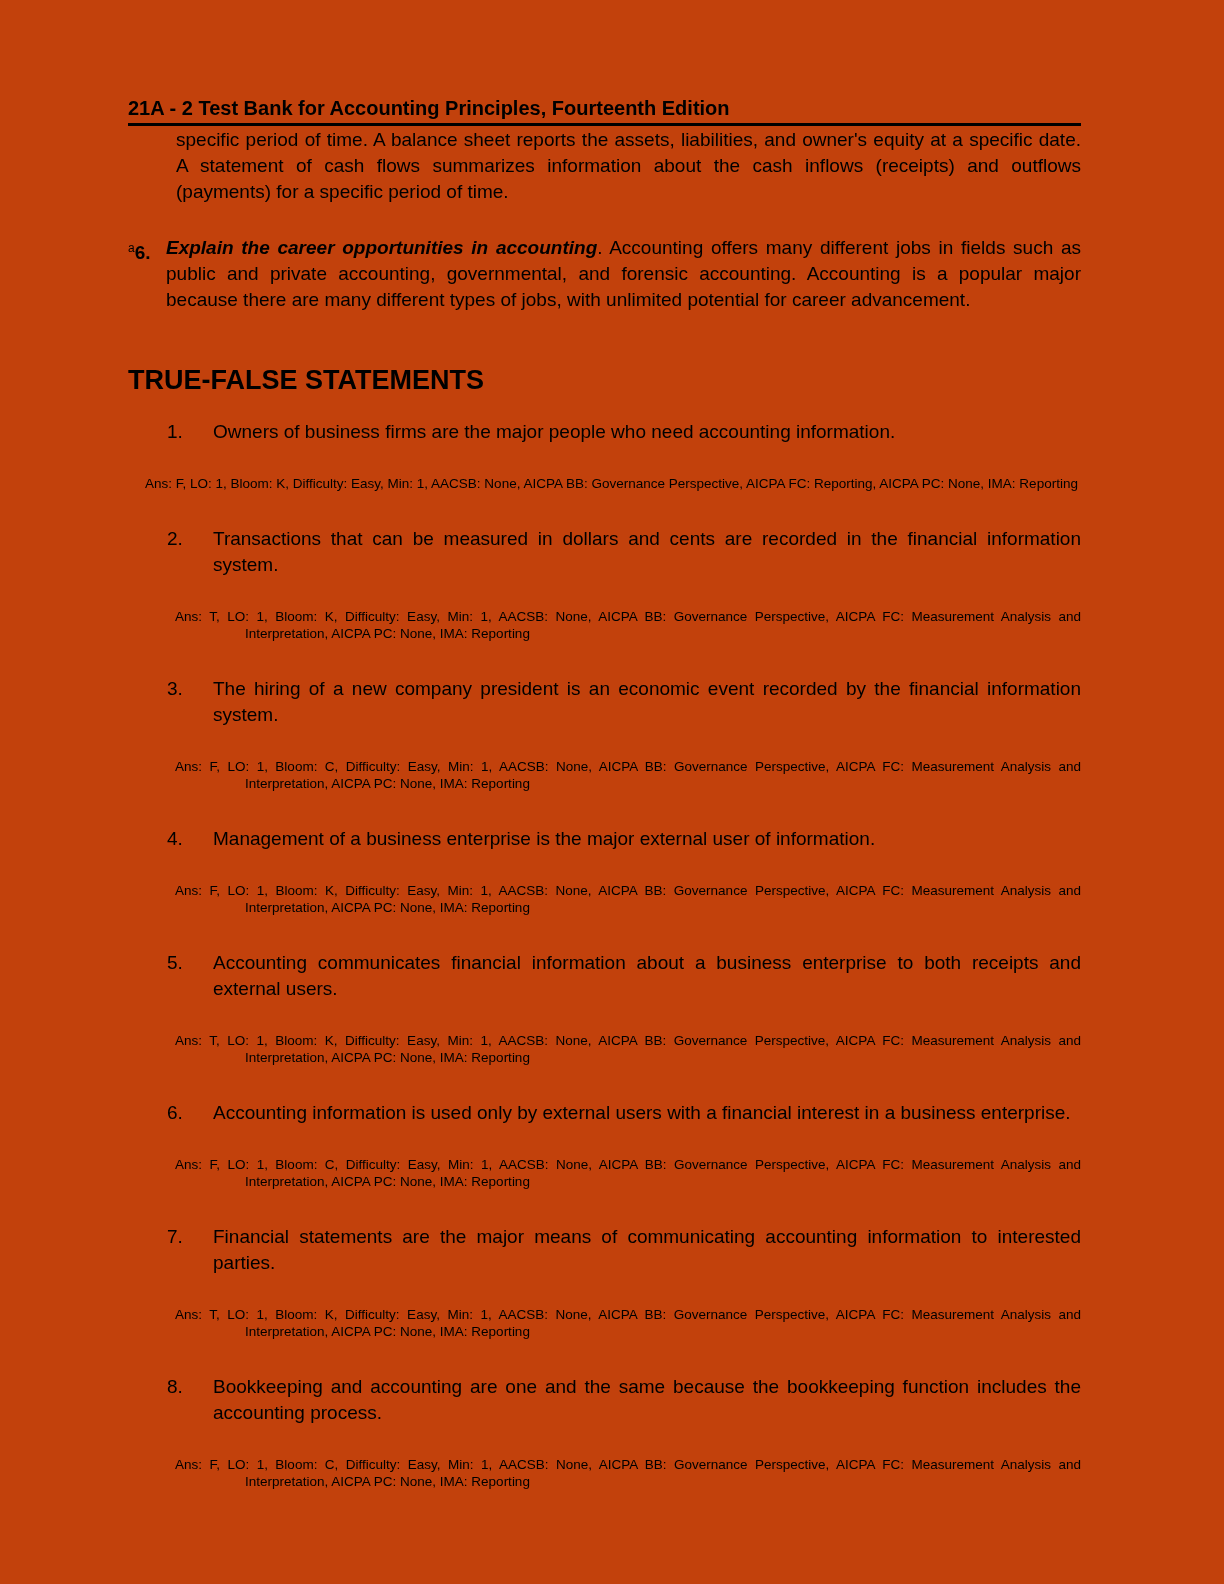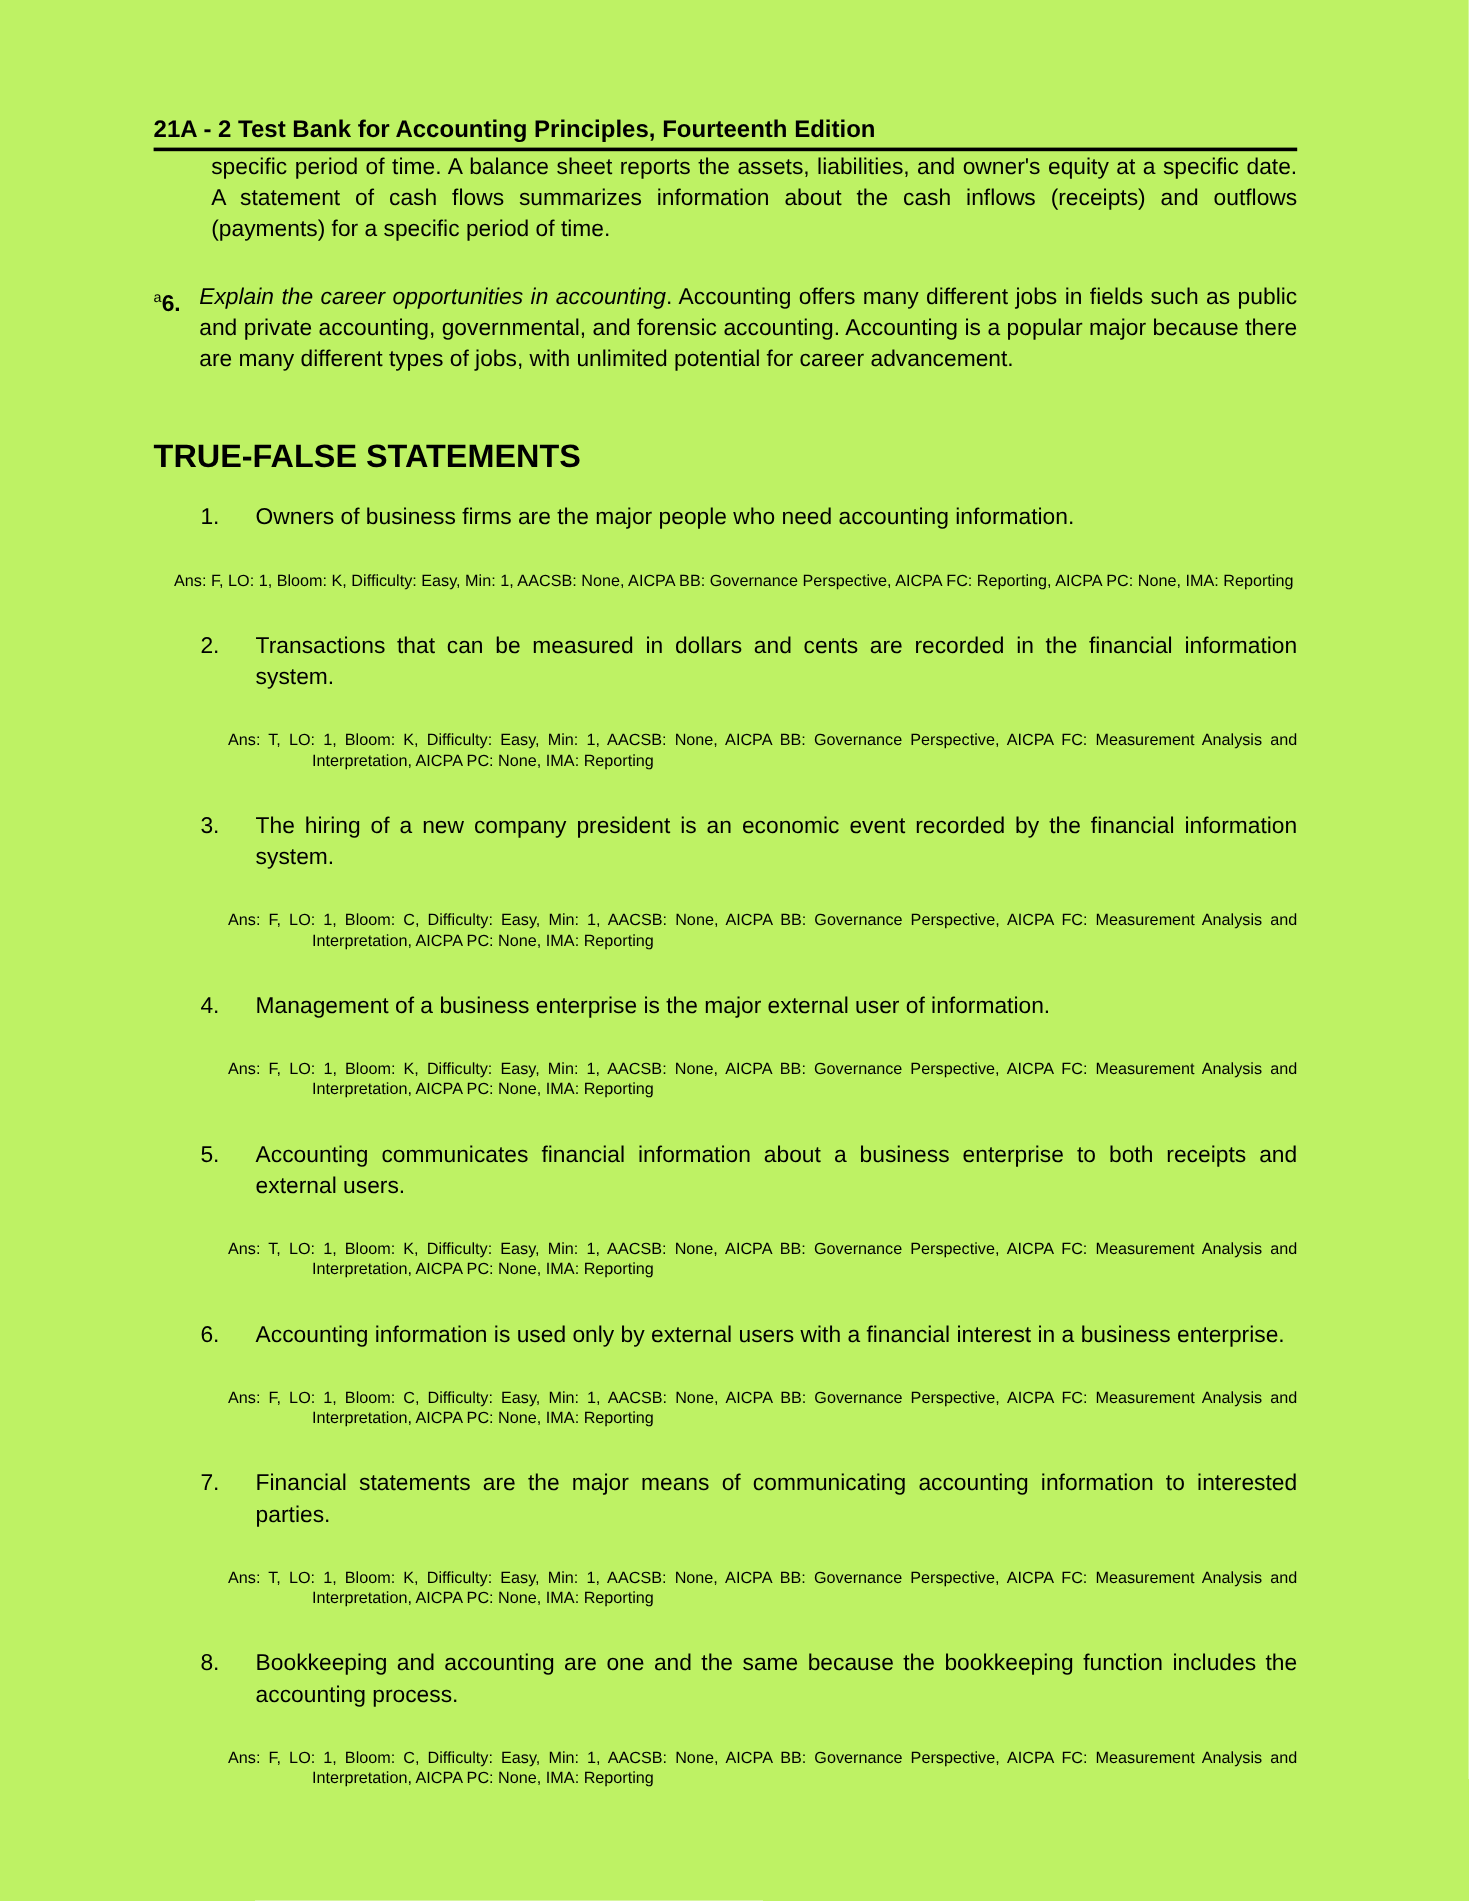--- a/index.html
+++ b/index.html
@@ -5,21 +5,21 @@
   html, body {
     margin: 0;
     padding: 0;
     background: #ffffff;
   }
   .page {
     position: relative;
     width: 1224px;
     height: 1584px;
     margin: 0 auto;
-    background: #bef264;
+    background: #c2410c;
     box-sizing: border-box;
     padding: 96px 143px 20px 128px;
     overflow: hidden;
     font-family: "Liberation Sans", sans-serif;
     color: #000000;
   }
   .doc-header {
     font-size: 20px;
     font-weight: bold;
     border-bottom: 3px solid #000000;
@@ -47,21 +47,21 @@
     font-size: 12px;
     font-weight: normal;
   }
   .lo-text {
     flex: 1;
     font-size: 19px;
     line-height: 26px;
     text-align: justify;
   }
   .lo-lead {
-    font-weight: normal;
+    font-weight: bold;
     font-style: italic;
   }
   .section-heading {
     margin-top: 52px;
     text-align: left;
     font-size: 27px;
     font-weight: bold;
     line-height: 30px;
   }
   .question {
@@ -79,21 +79,21 @@
     line-height: 26px;
   }
   .q-text {
     flex: 1;
     font-size: 19px;
     line-height: 26px;
     text-align: justify;
   }
   .answer {
     margin-top: 30px;
-    margin-left: 62px;
+    margin-left: 47px;
     padding-left: 70px;
     text-indent: -70px;
     font-size: 13.5px;
     line-height: 17px;
     text-align: justify;
   }
   .answer.wide {
     margin-left: 17px;
   }
 </style>

